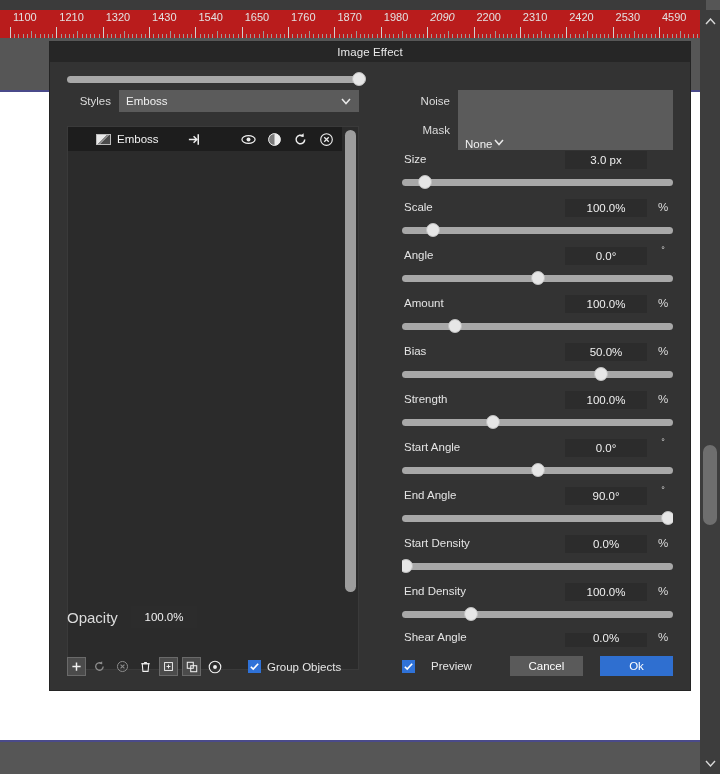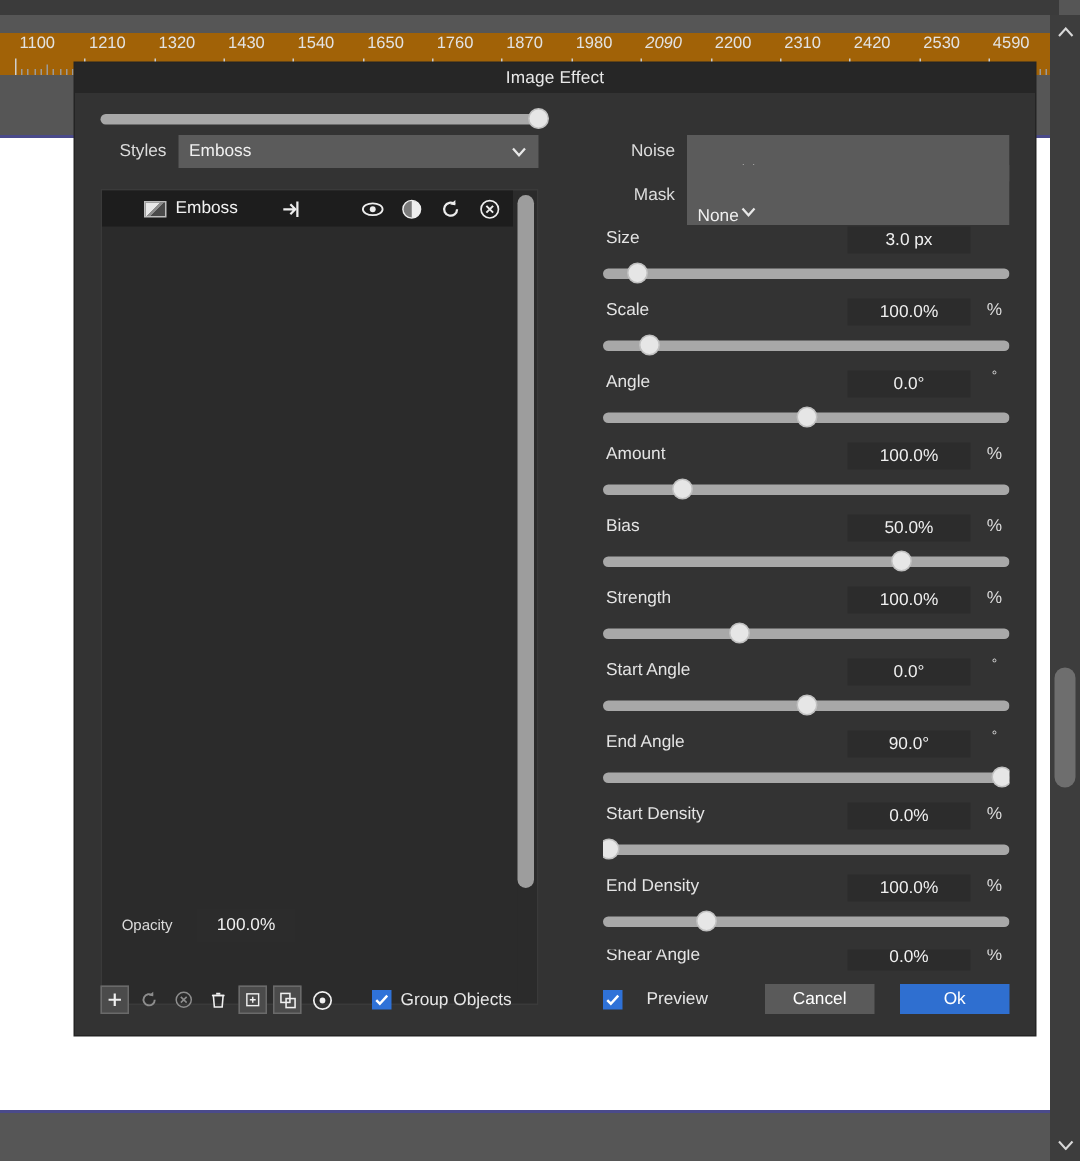--- a/index.html
+++ b/index.html
@@ -9,23 +9,22 @@
     font-family: "Liberation Sans", sans-serif;
     background: #565656;
   }
   #root { position: relative; width: 720px; height: 774px; }
 
   
   .app-bg { position: absolute; inset: 0; background: #565656; }
 
   .ruler {
     position: absolute; left: 0; top: 10px; width: 706px; height: 28px;
-    background: #a16207;
+    background: #b91c1c;
     overflow: hidden;
-    margin-top: 12px;
   }
   .ruler .tickrow { position: absolute; left: 0; bottom: 0; width: 100%; height: 12px; }
   .ruler .tick { position: absolute; bottom: 0; width: 1px; background: #9a9a9a; }
   .ruler .tick.maj { height: 11px; background: #cfcfcf; }
   .ruler .tick.mid { height: 7px; }
   .ruler .tick.min { height: 4px; }
   .ruler .lbl {
     position: absolute; top: 1px; font-size: 11px; color: #e2e2e2;
     font-family: "Liberation Sans", sans-serif; white-space: nowrap;
   }
@@ -116,21 +115,21 @@
   }
   .layer-scroll .thumb {
     position: absolute; left: 0; top: 0; width: 11px; height: 462px;
     background: #9d9d9d; border-radius: 6px;
   }
 
   .opacity-row {
     position: absolute; left: 0; bottom: 62px; right: 0; height: 22px;
     display: flex; align-items: center;
   }
-  .opacity-label { color: #dcdcdc; font-size: 10px; width: 48px; text-align: right; margin-right: 8px; }
+  .opacity-label { color: #dcdcdc; font-size: 15px; width: 48px; text-align: right; margin-right: 8px; }
   .opacity-combo { width: 142px; height: 22px; background:#5b5b5b; color:#f0f0f0; font-size:11.5px;
     display:flex; align-items:center; padding-left:7px; position:relative; }
   .opacity-val {
     width: 66px; height: 22px; margin-left: 8px; background: #2c2c2c; color: #f0f0f0;
     font-size: 11.5px; display: flex; align-items: center; justify-content: center;
   }
   .opacity-slider { position: absolute; left: 0; right: 0; bottom: 44px; }
 
   .btn-row {
     position: absolute; left: 0; bottom: 14px; display: flex; align-items: center; gap: 4px;

